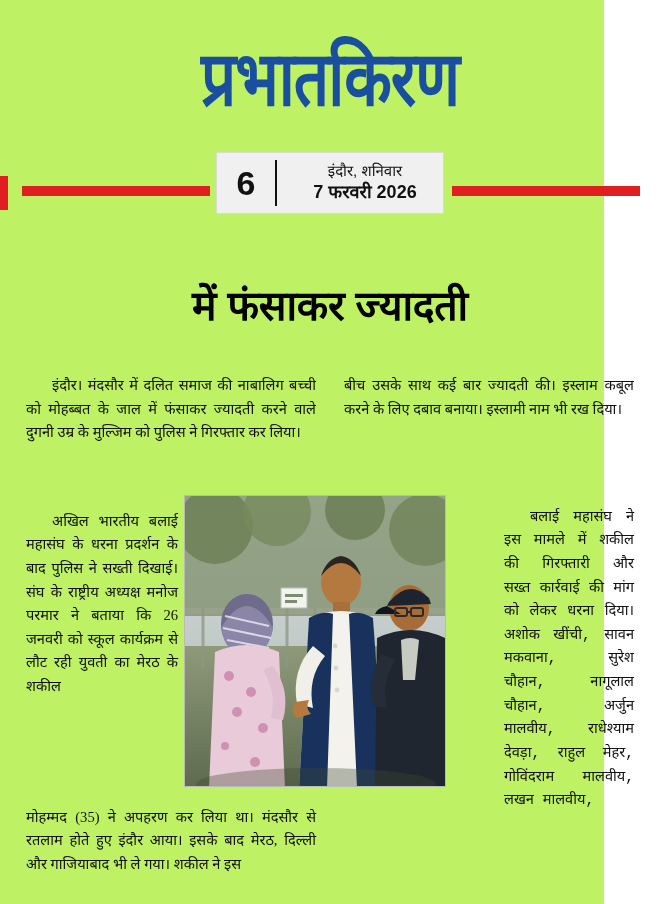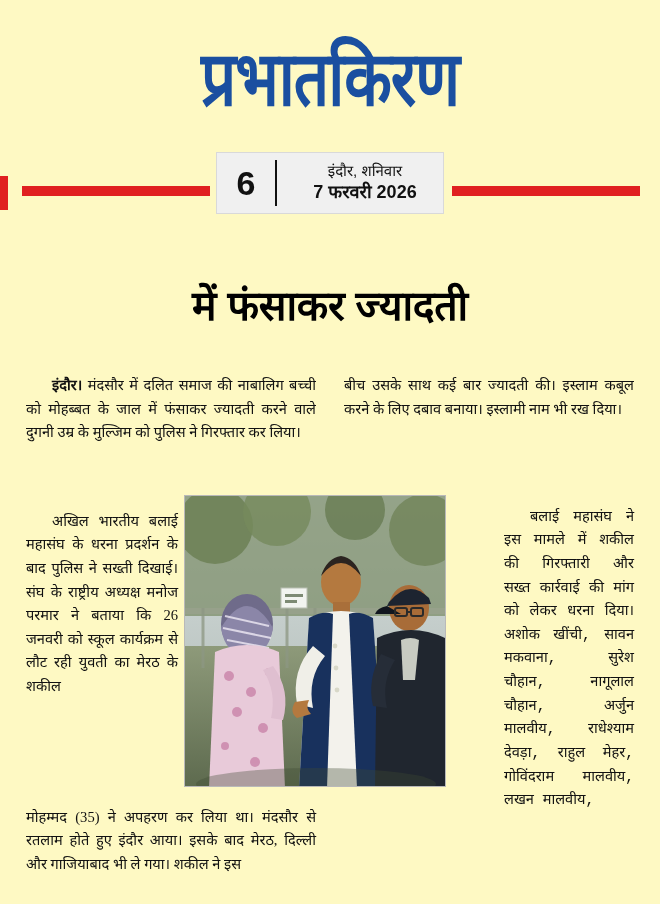--- a/index.html
+++ b/index.html
@@ -10,23 +10,23 @@
   body {
     width: 660px;
     height: 904px;
     font-family: "Liberation Serif", serif;
     color: #111;
     position: relative;
     overflow: hidden;
   }
   .page {
     position: relative;
-    width: 660px;
+    width: 604px;
     height: 904px;
-    background: #fef9c3;
+    background: #bef264;
   }
 
   
   .masthead {
     position: absolute;
     left: 0;
     top: 42px;
     width: 660px;
     text-align: center;
   }
@@ -138,21 +138,21 @@
     text-align: justify;
     text-justify: inter-word;
   }
   .col-left  { left: 0; }
   .col-right { left: 318px; }
 
   .col p {
     margin: 0 0 2px 0;
   }
   .lead-city {
-    font-weight: bold;
+    font-weight: normal;
   }
   .indent {
     text-indent: 26px;
   }
 
   
   .col-divider {
     position: absolute;
     left: 307px;
     top: 0;

